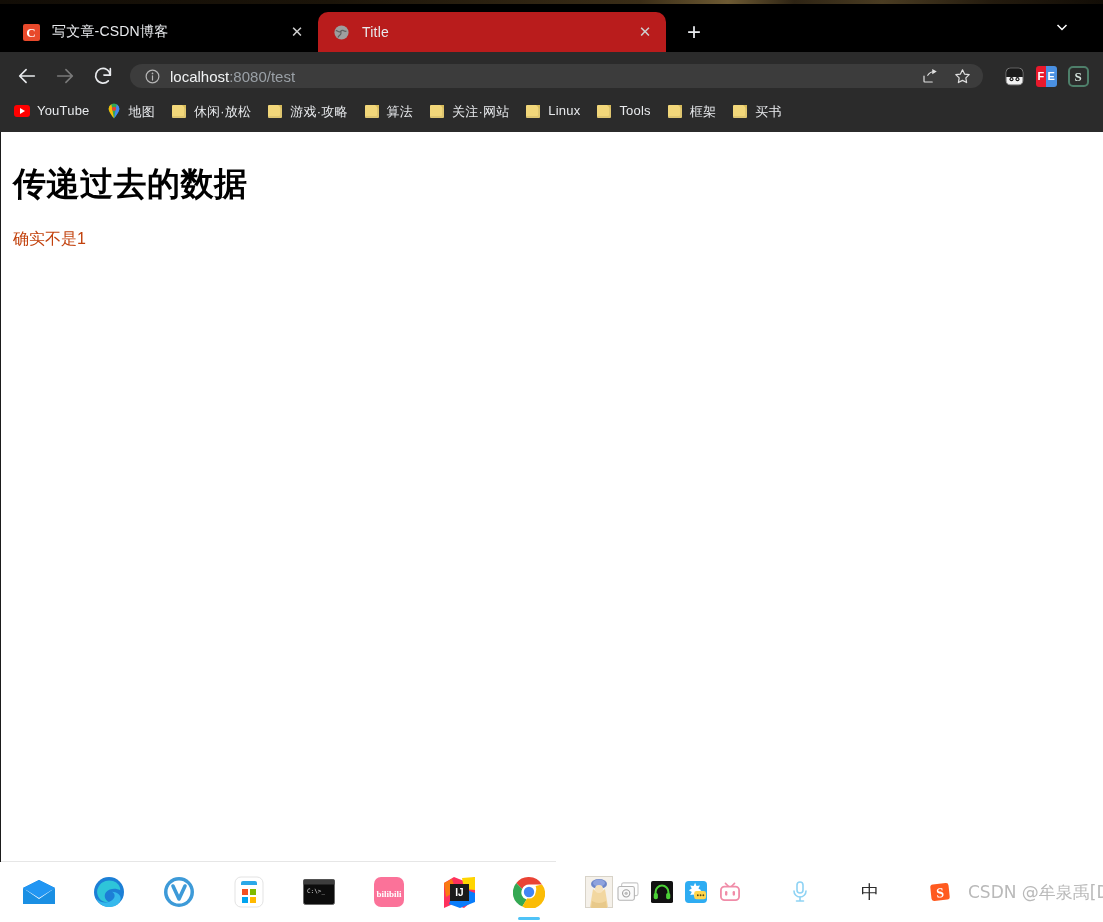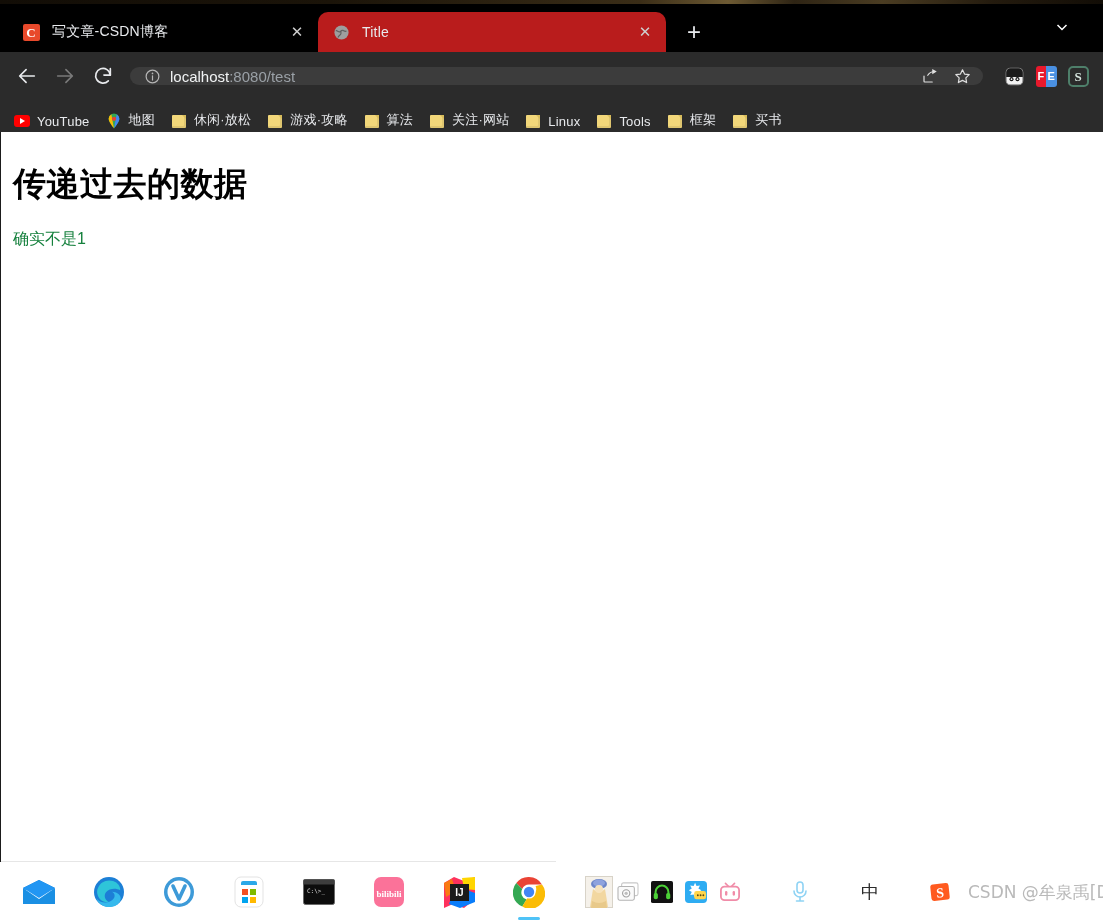--- a/index.html
+++ b/index.html
@@ -57,21 +57,21 @@
   }
   .win-min {
     position:absolute; right:28px; top:10px; width:26px; height:26px;
     display:flex; align-items:center; justify-content:center;
   }
 
   
   .toolbar { height:48px; background:#2b2b2b; display:flex; align-items:center; padding:0 10px; }
   .nav-btn { width:34px; height:34px; display:flex; align-items:center; justify-content:center; margin-right:4px; }
   .omnibox {
-    flex:1; height:18px; background:#3c3c3c; border-radius:17px; display:flex;
+    flex:1; height:24px; background:#3c3c3c; border-radius:17px; display:flex;
     align-items:center; padding:0 6px 0 10px; margin:0 8px 0 6px; min-width:0;
   }
   .omni-info { width:24px; height:24px; flex:0 0 24px; display:flex; align-items:center; justify-content:center; margin-right:6px; }
   .omni-url { flex:1; font-size:15px; color:#9aa0a6; white-space:nowrap; overflow:hidden; text-overflow:ellipsis; }
   .omni-url b { color:#f1f3f4; font-weight:400; }
   .omni-actions { display:flex; align-items:center; gap:2px; margin-left:4px; }
   .omni-btn { width:30px; height:30px; display:flex; align-items:center; justify-content:center; }
   .ext-bar { display:flex; align-items:center; gap:10px; padding-left:12px; padding-right:4px; }
   .ext-icon { width:22px; height:22px; display:flex; align-items:center; justify-content:center; }
   .ext-fe {
@@ -84,21 +84,21 @@
     width:21px; height:21px; border:2px solid #4e7f6a; border-radius:5px;
     color:#d7e6df; font-size:13px; font-weight:bold; line-height:17px; text-align:center;
     font-family:"Liberation Serif", serif; background:#2b2b2b;
   }
 
   
   .bookmarks {
     height:32px; background:#2b2b2b; display:flex; align-items:center;
     padding:0 6px; gap:0; overflow:hidden;
   }
-  .bm { display:flex; align-items:flex-end; height:26px; padding:0 8px; border-radius:4px; white-space:nowrap; }
+  .bm { display:flex; align-items:flex-start; height:26px; padding:0 8px; border-radius:4px; white-space:nowrap; }
   .bm-icon { width:16px; height:16px; flex:0 0 16px; margin-right:7px; display:flex; align-items:center; justify-content:center; }
   .bm-label { font-size:13px; color:#e8eaed; letter-spacing:.2px; }
   .folder-ico {
     width:14px; height:13px; background:#f2d77a; border-radius:1px 3px 1px 1px;
     position:relative; box-shadow:inset -2px -2px 0 rgba(0,0,0,.08);
   }
   .folder-ico:after {
     content:""; position:absolute; right:0; top:0; border-width:0 4px 4px 0;
     border-style:solid; border-color:transparent #d8bc5a transparent transparent;
   }
@@ -116,21 +116,21 @@
   .page { padding:8px 8px 0 8px; }
   .code-line {
     font-family:"DejaVu Sans Mono", monospace; font-size:15.5px; color:#000;
     margin:13px 0 0 4px; letter-spacing:0px;
   }
   .page h1 {
     font-size:33px; font-weight:bold; color:#000; margin:22px 0 20px 4px;
     letter-spacing:.5px; font-family:"DejaVu Sans", sans-serif;
   }
   .page p {
-    font-size:16px; color:#15803d; margin:8px 0 0 4px; line-height:1.5;
+    font-size:16px; color:#c2410c; margin:8px 0 0 4px; line-height:1.5;
     font-family:Liberation Sans, sans-serif;
   }
   .page p + p { margin-top:30px; }
   .vp-underline {
     position:absolute; left:0; bottom:0; width:555px; height:1px; background:#e6e6e6;
   }
 
   
   .taskbar {
     position:absolute; left:0; bottom:0; width:1103px; height:60px;

